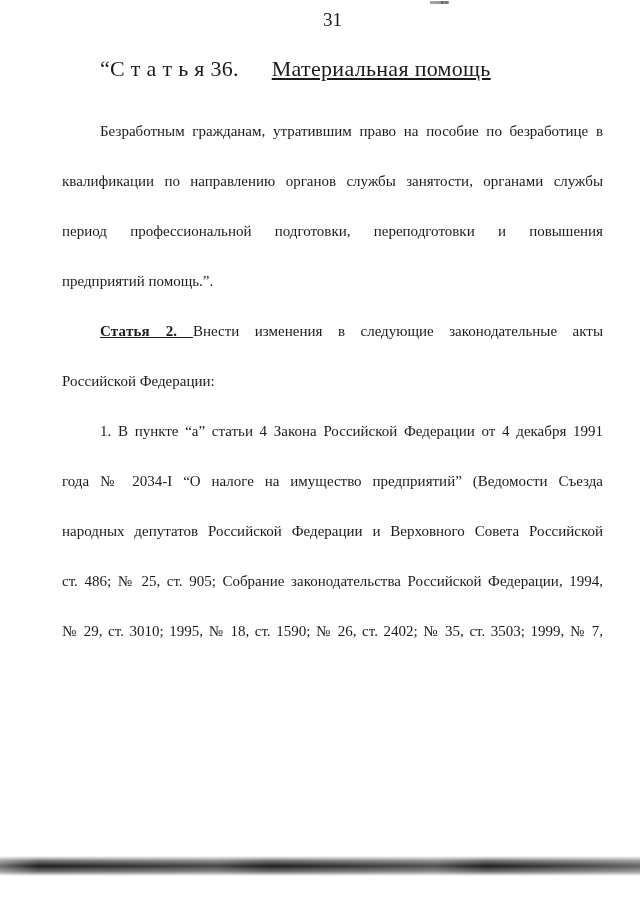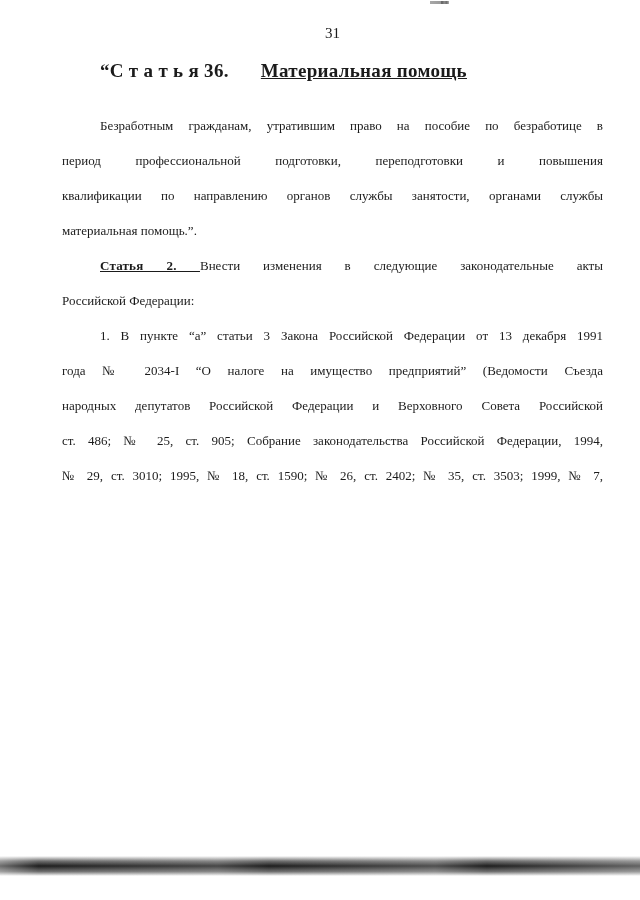--- a/index.html
+++ b/index.html
@@ -24,42 +24,42 @@
     background: linear-gradient(to right, #a8a8a8 0%, #9a9a9a 55%, #5c5c5c 62%, #8c8c8c 75%, #6e6e6e 88%, #b0b0b0 100%);
   }
   .doc {
     position: absolute;
     left: 62px;
     top: 0;
     width: 541px;
   }
   .page-number {
     text-align: center;
-    margin-top: 23px;
-    font-size: 15px;
+    margin-top: 10px;
+    font-size: 19px;
     line-height: 20px;
   }
   .title-line {
-    margin-top: 17px;
+    margin-top: 28px;
     padding-left: 38px;
-    font-size: 19px;
+    font-size: 22px;
     line-height: 22px;
-    font-weight: bold;
+    font-weight: normal;
     letter-spacing: 0.3px;
   }
   .article-name {
     margin-left: 27px;
     text-decoration: underline;
   }
   .paragraphs {
     margin-top: 26px;
   }
   .line {
-    font-size: 13px;
-    line-height: 35px;
+    font-size: 15px;
+    line-height: 50px;
     text-align: justify;
     text-align-last: justify;
   }
   .line.no-stretch {
     text-align-last: left;
   }
   .line.indent {
     text-indent: 38px;
   }
   .line b {
@@ -90,26 +90,26 @@
 <div class="scan-dash-top"></div>
 
 <div class="doc">
   <div class="page-number">31</div>
   <div class="title-line">
     <span>“С т а т ь я  36.</span>
     <span class="article-name">Материальная  помощь</span>
   </div>
   <div class="paragraphs" id="paragraphs">
       <div class="line indent">Безработным гражданам, утратившим право на пособие по безработице в</div>
+      <div class="line">квалификации по направлению органов службы занятости, органами службы</div>
       <div class="line">период профессиональной подготовки, переподготовки и повышения</div>
-      <div class="line">квалификации по направлению органов службы занятости, органами службы</div>
-      <div class="line no-stretch">материальная помощь.”.</div>
+      <div class="line no-stretch">предприятий помощь.”.</div>
       <div class="line indent"><b>Статья 2. </b>Внести изменения в следующие законодательные акты</div>
       <div class="line no-stretch">Российской Федерации:</div>
-      <div class="line indent">1. В пункте “а” статьи 3 Закона Российской Федерации от 13 декабря 1991</div>
+      <div class="line indent">1. В пункте “а” статьи 4 Закона Российской Федерации от 4 декабря 1991</div>
       <div class="line">года № 2034-I “О налоге на имущество предприятий” (Ведомости Съезда</div>
       <div class="line">народных депутатов Российской Федерации и Верховного Совета Российской</div>
       <div class="line">ст. 486; № 25, ст. 905; Собрание законодательства Российской Федерации, 1994,</div>
       <div class="line">№ 29, ст. 3010; 1995, № 18, ст. 1590; № 26, ст. 2402; № 35, ст. 3503; 1999, № 7,</div>
     </div>
 </div>
 
 <div class="scan-band-bottom"></div>
 
 </body></html>

